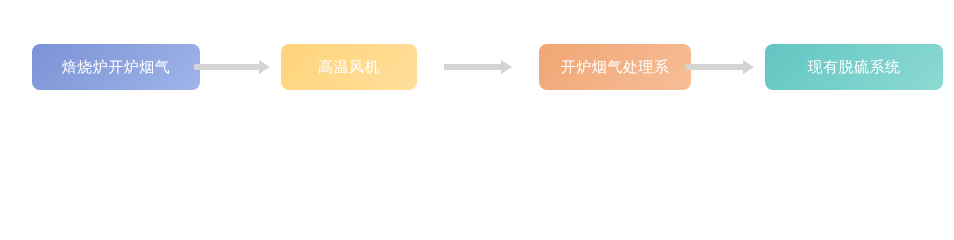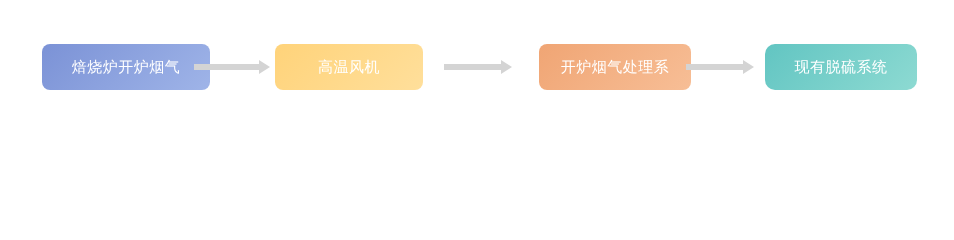--- a/index.html
+++ b/index.html
@@ -31,41 +31,40 @@
     align-items: center;
     justify-content: center;
     color: #ffffff;
     font-size: 15px;
     letter-spacing: 0.5px;
     box-sizing: border-box;
     padding: 0 6px;
     white-space: nowrap;
   }
   .node-0 {
-    left: 42px;
+    left: 32px;
     width: 168px;
     background: linear-gradient(135deg, #7b92d6 0%, #9fb4e8 100%);
   }
   .node-1 {
-    left: 275px;
-    width: 148px;
+    left: 281px;
+    width: 136px;
     background: linear-gradient(135deg, #ffd37a 0%, #ffdf9b 100%);
     justify-content: center;
   }
   .node-2 {
     left: 523px;
     width: 152px;
     background: linear-gradient(135deg, #f0a574 0%, #f7be96 100%);
     margin-left: 16px;
   }
   .node-3 {
     left: 765px;
-    width: 152px;
+    width: 178px;
     background: linear-gradient(135deg, #62c5c2 0%, #8ddad2 100%);
-    border-radius: 10px;
   }
   .arrow {
     position: absolute;
     top: 60px;
     height: 14px;
   }
   .arrow .shaft {
     position: absolute;
     left: 0;
     top: 4px;

